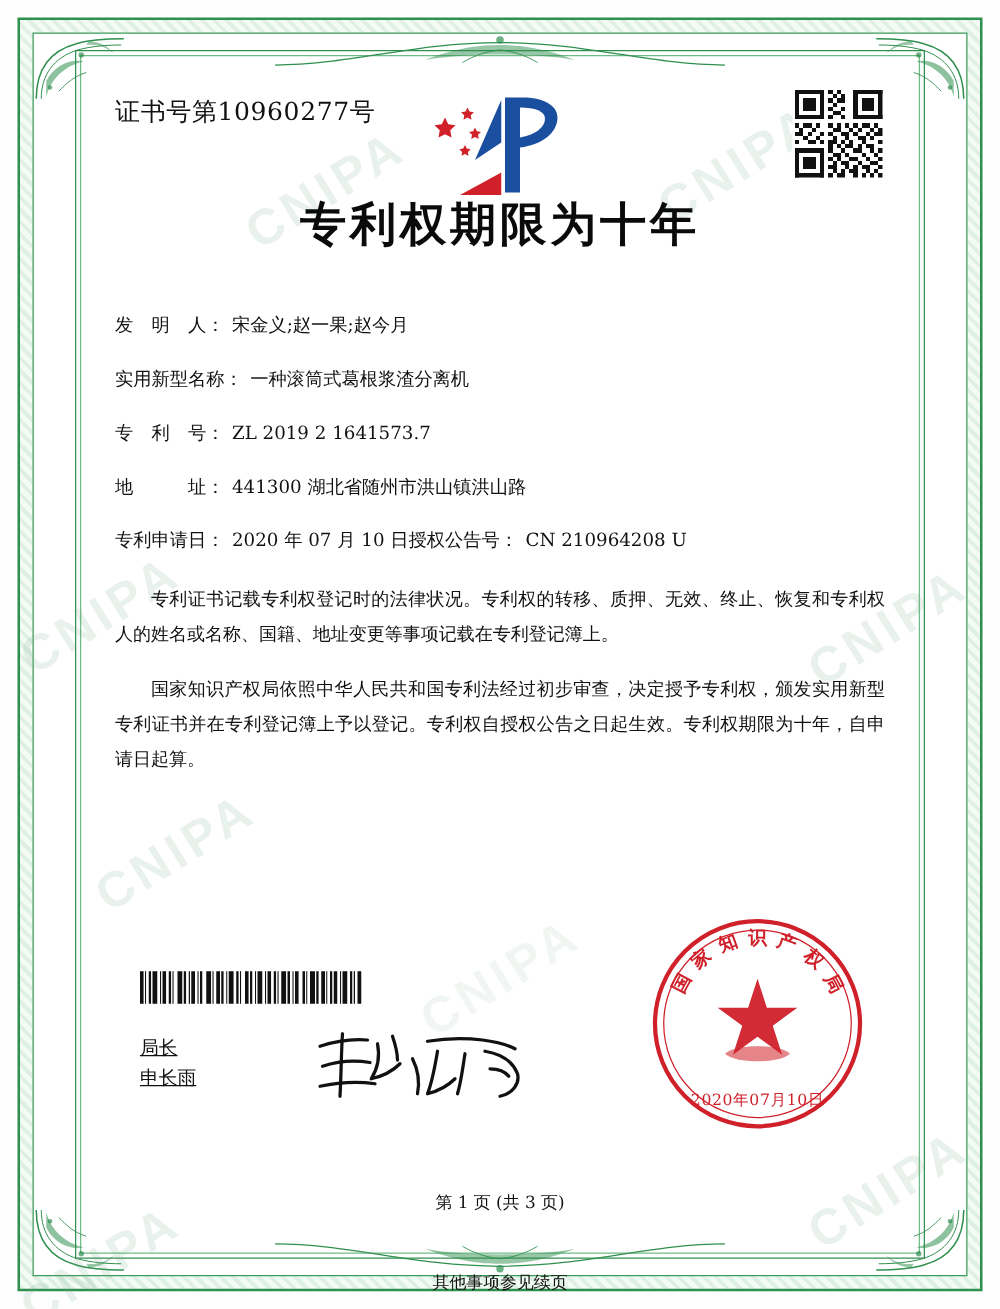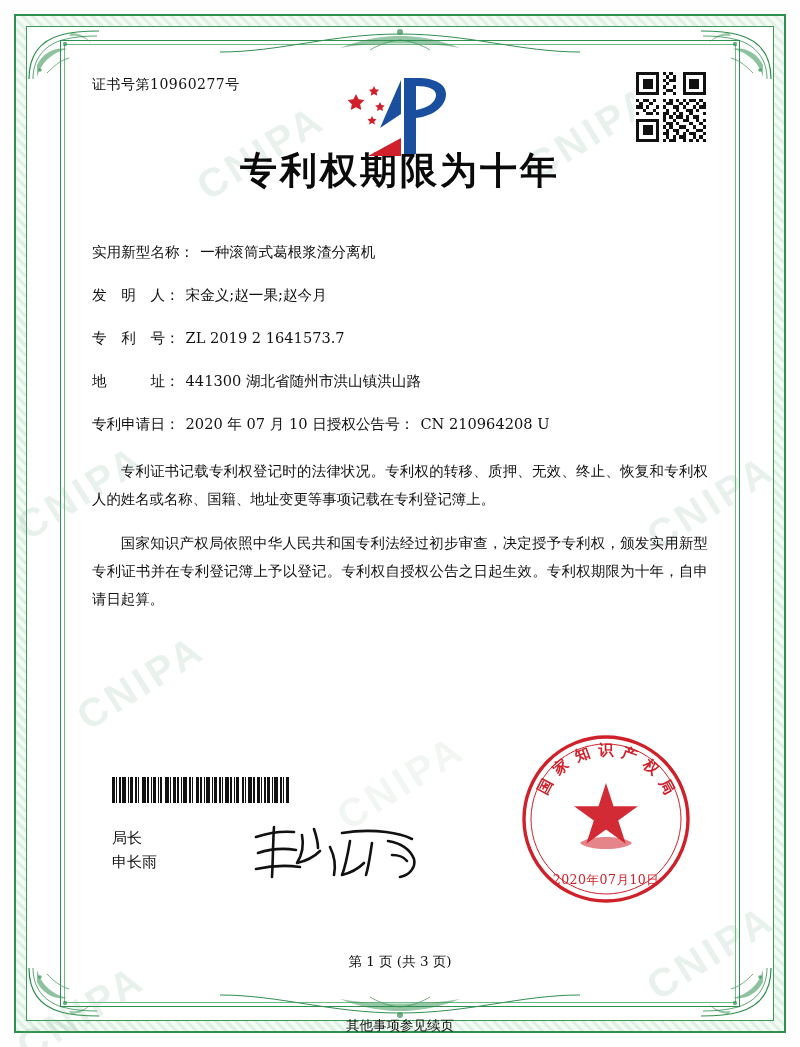--- a/index.html
+++ b/index.html
@@ -91,21 +91,21 @@
 
   
   .content {
     position: absolute;
     left: 92px; top: 62px; right: 92px; bottom: 62px;
     z-index: 5;
   }
 
   .cert-no {
     font-family: "DejaVu Serif", serif;
-    font-size: 14px;
+    font-size: 20px;
     color: #111;
     margin-top: 14px;
     letter-spacing: 0.5px;
   }
 
   
   .logo {
     position: absolute;
     left: 50%;
     transform: translateX(-50%);
@@ -183,20 +183,21 @@
 
   
   .sign-block {
     position: absolute;
     left: 20px;
     bottom: 110px;
     font-family: "DejaVu Serif", serif;
     font-size: 15px;
     color: #111;
     line-height: 1.65;
+    text-decoration: underline;
   }
 
   .handwriting {
     position: absolute;
     left: 150px;
     bottom: 98px;
     width: 190px;
     height: 66px;
   }
   .handwriting svg { width: 100%; height: 100%; display: block; }
@@ -456,26 +457,26 @@
             <rect x="18" y="20" width="1" height="1"></rect>
             <rect x="20" y="20" width="1" height="1"></rect>
         </g>
       </svg>
     </div>
 
     <div class="title">专利权期限为十年</div>
 
     <div class="fields">
       <div class="field">
+        <span class="f-label">发　明　人：</span>
+        <span class="f-value">宋金义;赵一果;赵今月</span>
+      </div>
+      <div class="field">
         <span class="f-label">实用新型名称：</span>
         <span class="f-value">一种滚筒式葛根浆渣分离机</span>
-      </div>
-      <div class="field">
-        <span class="f-label">发　明　人：</span>
-        <span class="f-value">宋金义;赵一果;赵今月</span>
       </div>
       <div class="field">
         <span class="f-label">专　利　号：</span>
         <span class="f-value">ZL 2019 2 1641573.7</span>
       </div>
       <div class="field">
         <span class="f-label">地　　　址：</span>
         <span class="f-value">441300 湖北省随州市洪山镇洪山路</span>
       </div>
       <div class="field">

